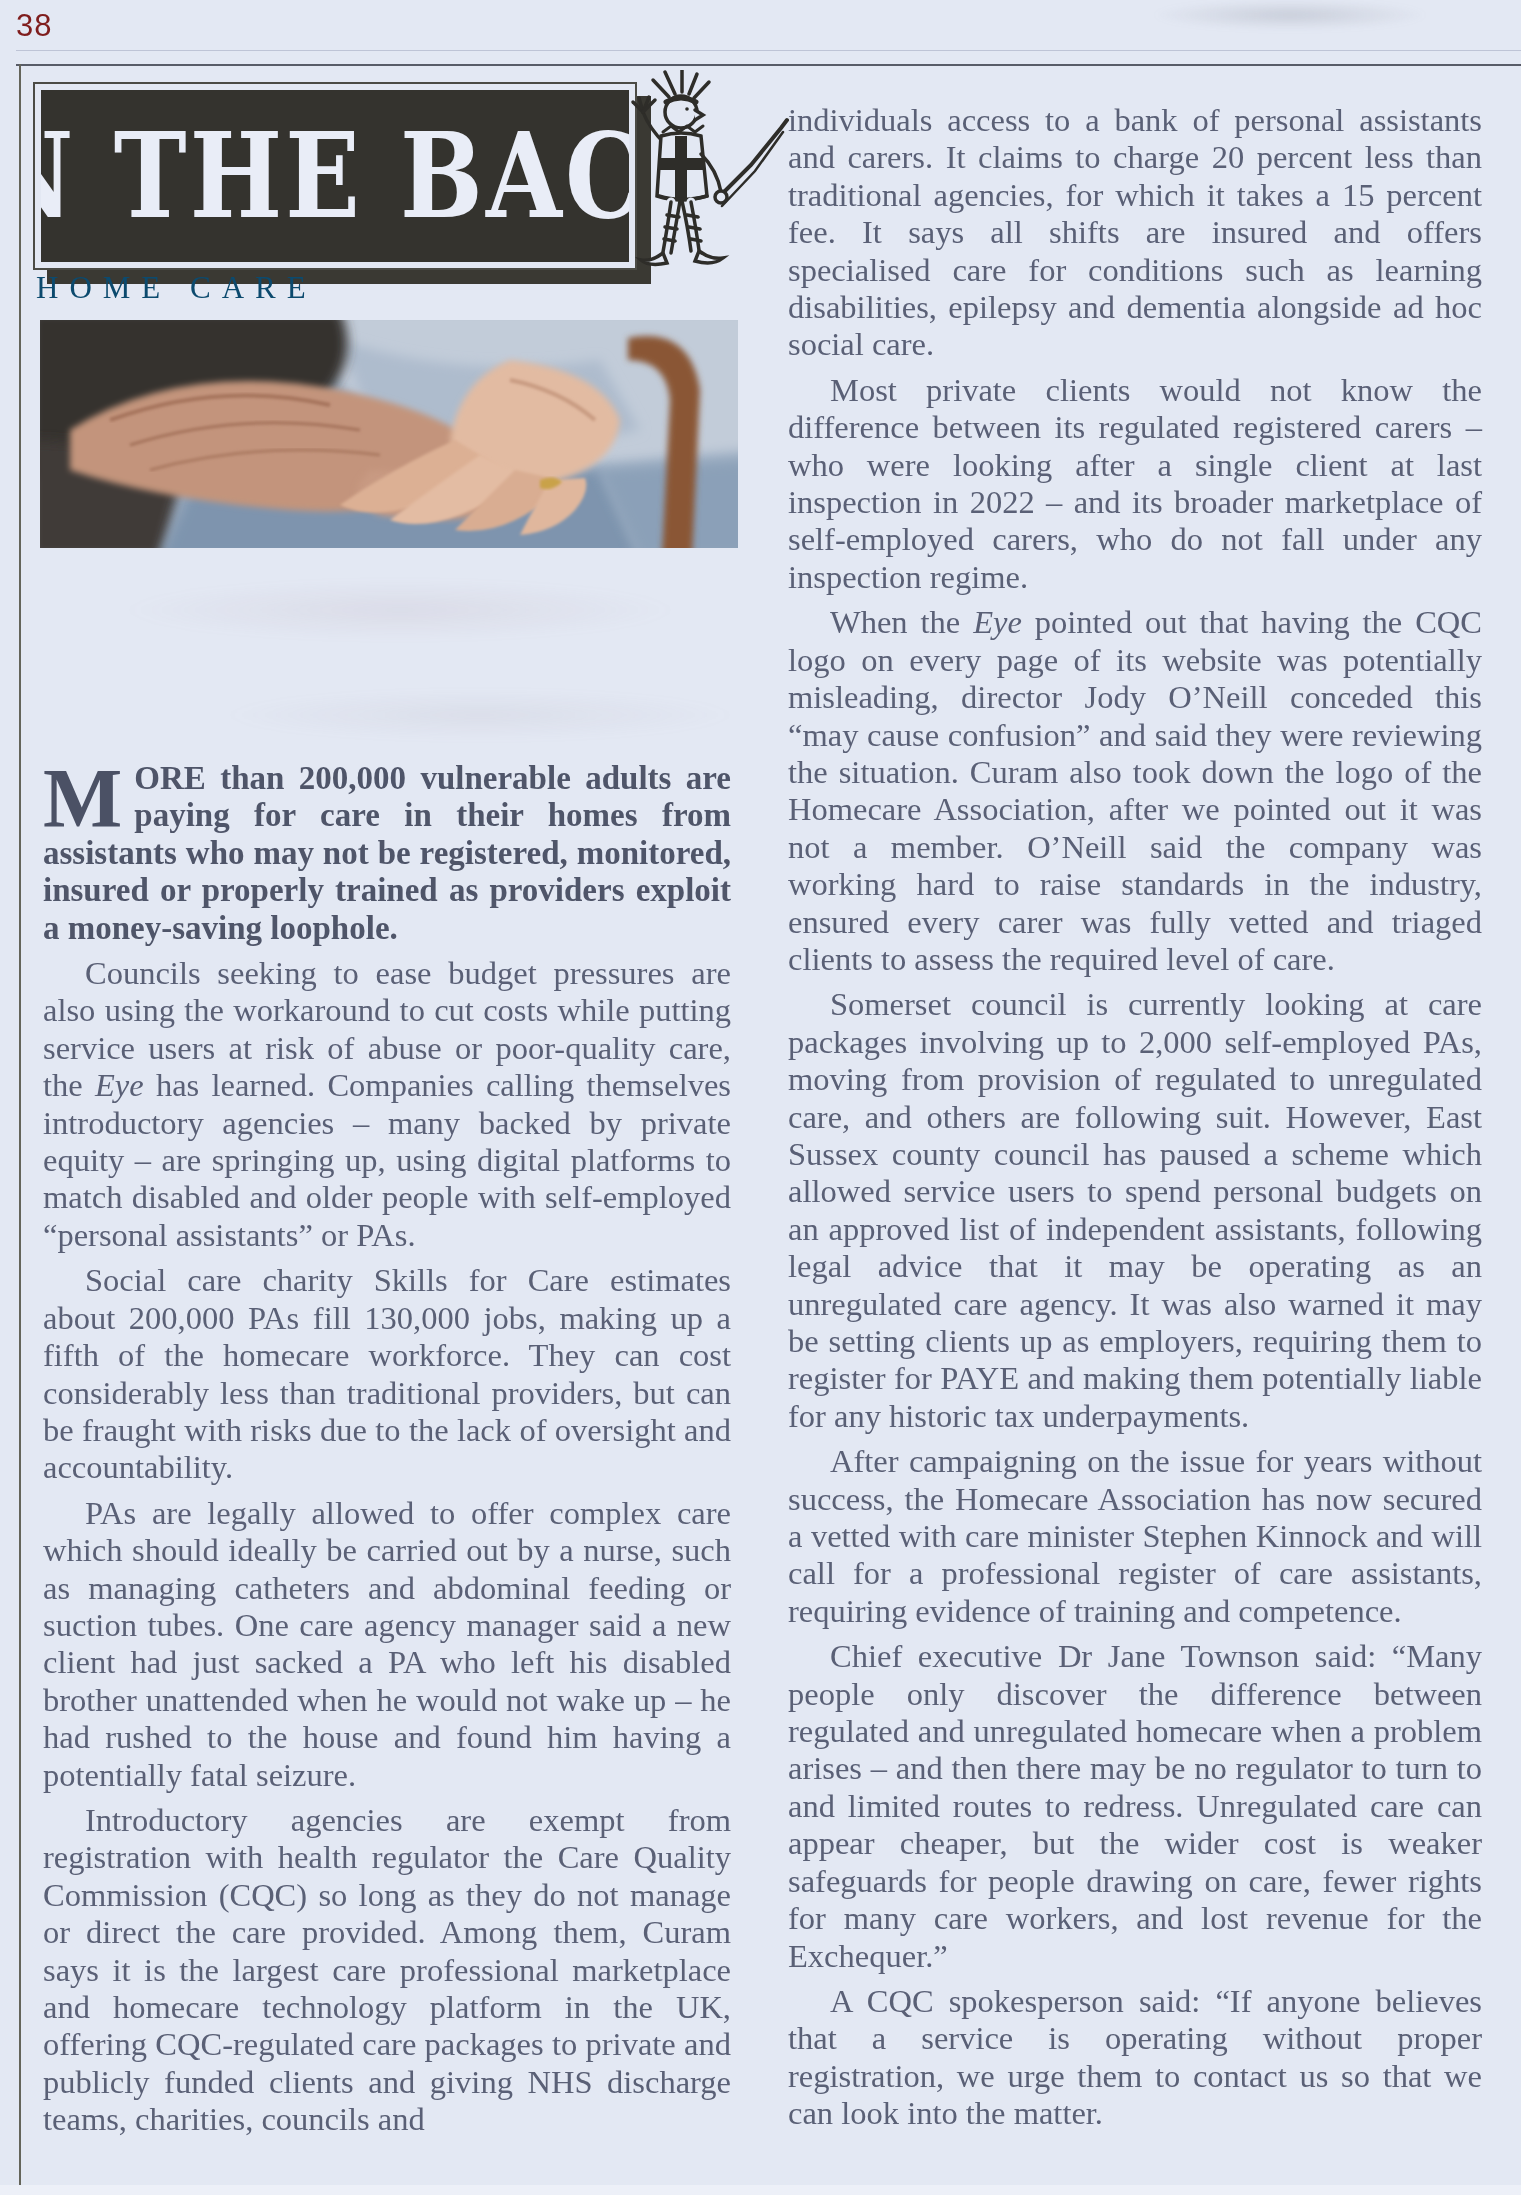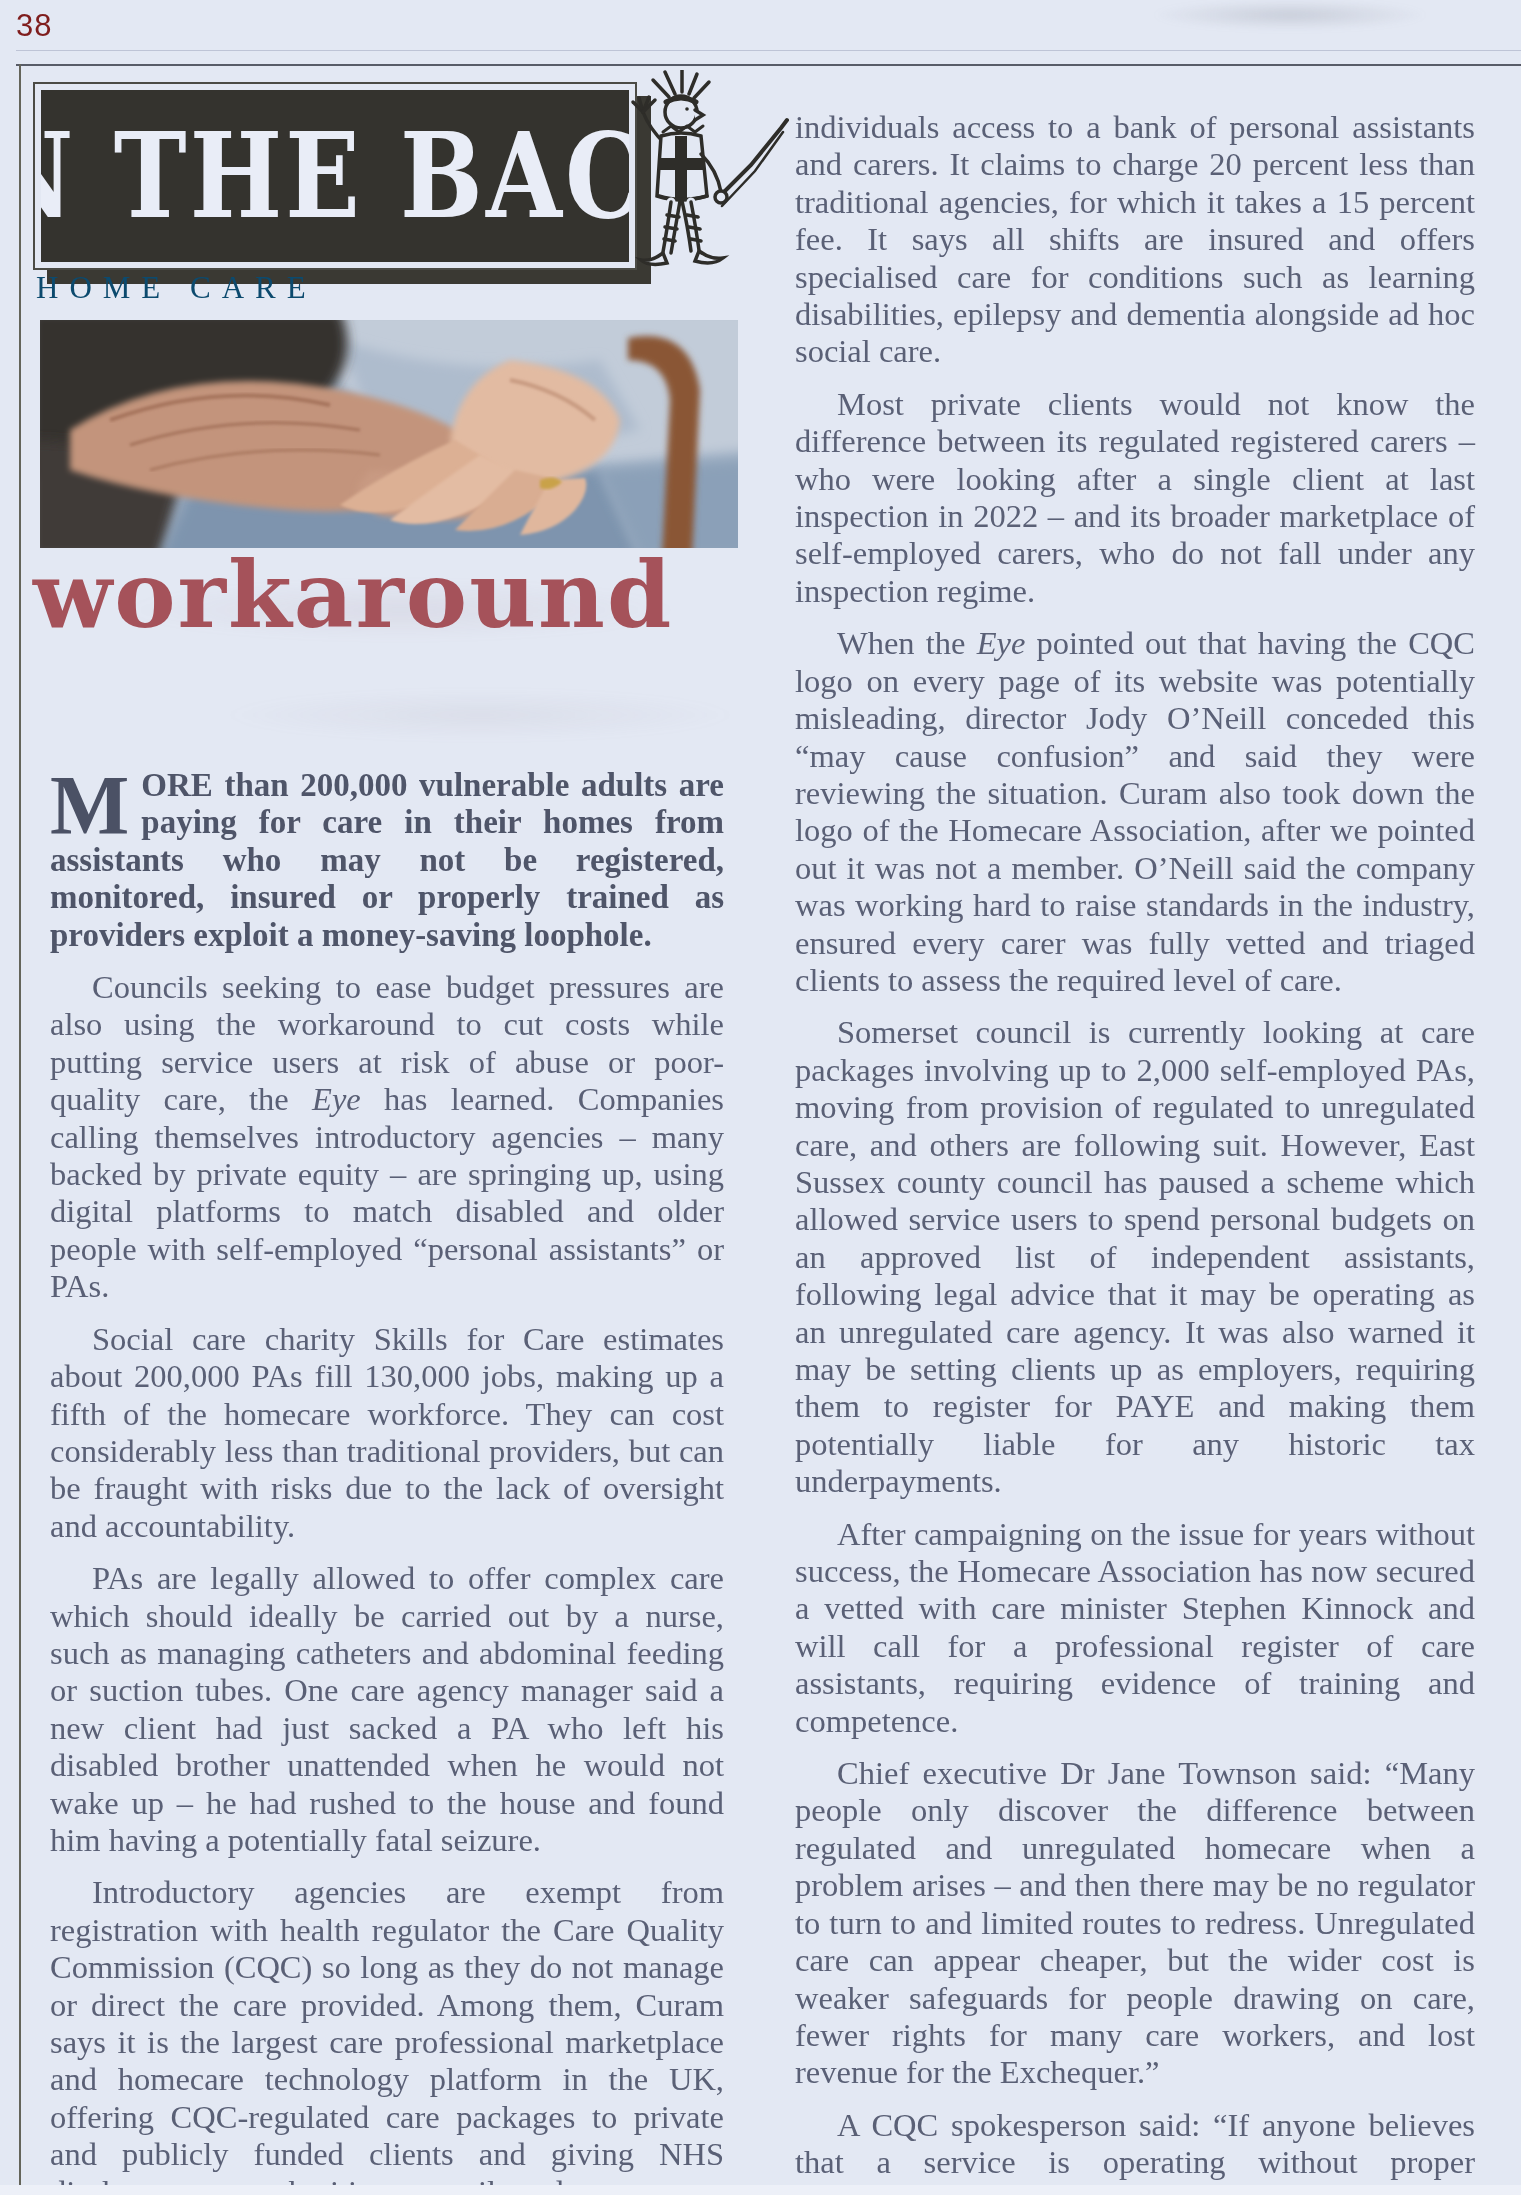--- a/index.html
+++ b/index.html
@@ -56,21 +56,21 @@
     letter-spacing:2px;
   }
 
   .col{
     position:absolute;
     font-size:32.5px;line-height:37.4px;
     color:#5a6076;text-align:justify;
   }
   .col-left{left:35px;top:752px;width:704px;height:1440px;}
   .col-right{left:780px;top:94px;width:710px;height:2098px;}
-  .col p{margin:15px;text-indent:42px;}
+  .col p{margin:8px;text-indent:42px;}
   .col p.noindent{text-indent:0;}
   .col p.lead{font-weight:bold;color:#4f5569;text-indent:0;font-size:33px;}
   .dropcap{
     float:left;font-weight:bold;color:#4b5165;
     font-size:84px;line-height:62px;padding:8px 12px 0 0;
   }
   em{font-style:italic;}
   .bottom-strip{position:absolute;left:0;bottom:0;width:100%;height:10px;background:#edf0f8;}
 </style>
 </head>
@@ -190,21 +190,20 @@
       <path d="M475 150 Q440 185 415 210 Q450 215 485 195 Q515 178 520 160 Z" fill="#d9ad92" filter="url(#b1)"></path>
       <path d="M510 160 Q490 195 480 215 Q515 212 535 190 Q550 172 545 158 Z" fill="#e0b79d" filter="url(#b1)"></path>
 
       <path d="M500 160 q14 -6 22 2 q-10 10 -22 6 Z" fill="#c9a24a" filter="url(#b1)"></path>
 
       <path d="M470 60 Q520 70 555 100" stroke="#c79a80" stroke-width="4" fill="none" filter="url(#b1)"></path>
     </svg>
   </div>
 
   <div class="headline">
-    <div>workaround</div>
   </div>
 
   <div class="col col-left">
       <p class="lead"><span class="dropcap">M</span><span>ORE than 200,000 vulnerable adults are paying for care in their homes from assistants who may not be registered, monitored, insured or properly trained as providers exploit a money-saving loophole.</span></p>
       <p><span>Councils seeking to ease budget pressures are also using the workaround to cut costs while putting service users at risk of abuse or poor-quality care, the </span><em>Eye</em><span> has learned. Companies calling themselves introductory agencies – many backed by private equity – are springing up, using digital platforms to match disabled and older people with self-employed “personal assistants” or PAs.</span></p>
       <p><span>Social care charity Skills for Care estimates about 200,000 PAs fill 130,000 jobs, making up a fifth of the homecare workforce. They can cost considerably less than traditional providers, but can be fraught with risks due to the lack of oversight and accountability.</span></p>
       <p><span>PAs are legally allowed to offer complex care which should ideally be carried out by a nurse, such as managing catheters and abdominal feeding or suction tubes. One care agency manager said a new client had just sacked a PA who left his disabled brother unattended when he would not wake up – he had rushed to the house and found him having a potentially fatal seizure.</span></p>
       <p><span>Introductory agencies are exempt from registration with health regulator the Care Quality Commission (CQC) so long as they do not manage or direct the care provided. Among them, Curam says it is the largest care professional marketplace and homecare technology platform in the UK, offering CQC-regulated care packages to private and publicly funded clients and giving NHS discharge teams, charities, councils and</span></p>
     </div>
   <div class="col col-right">

